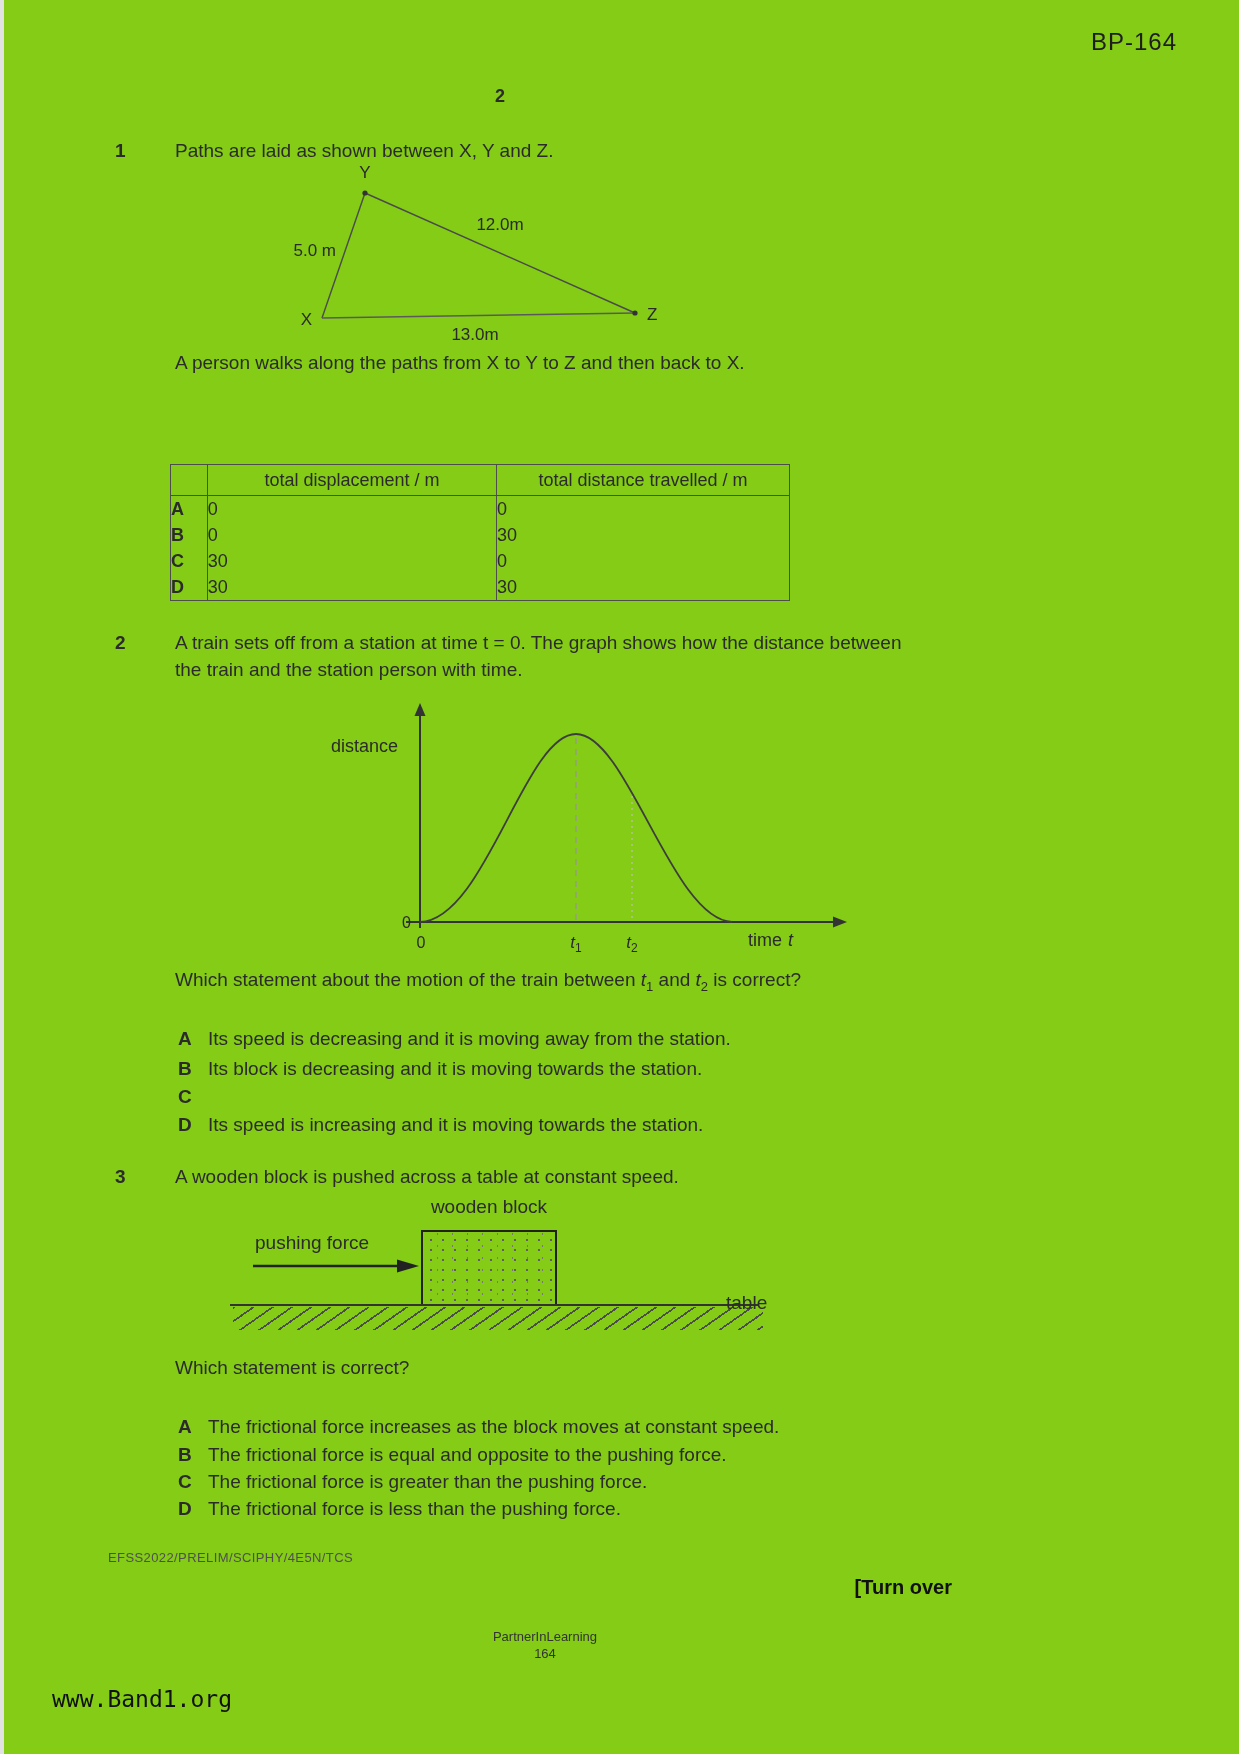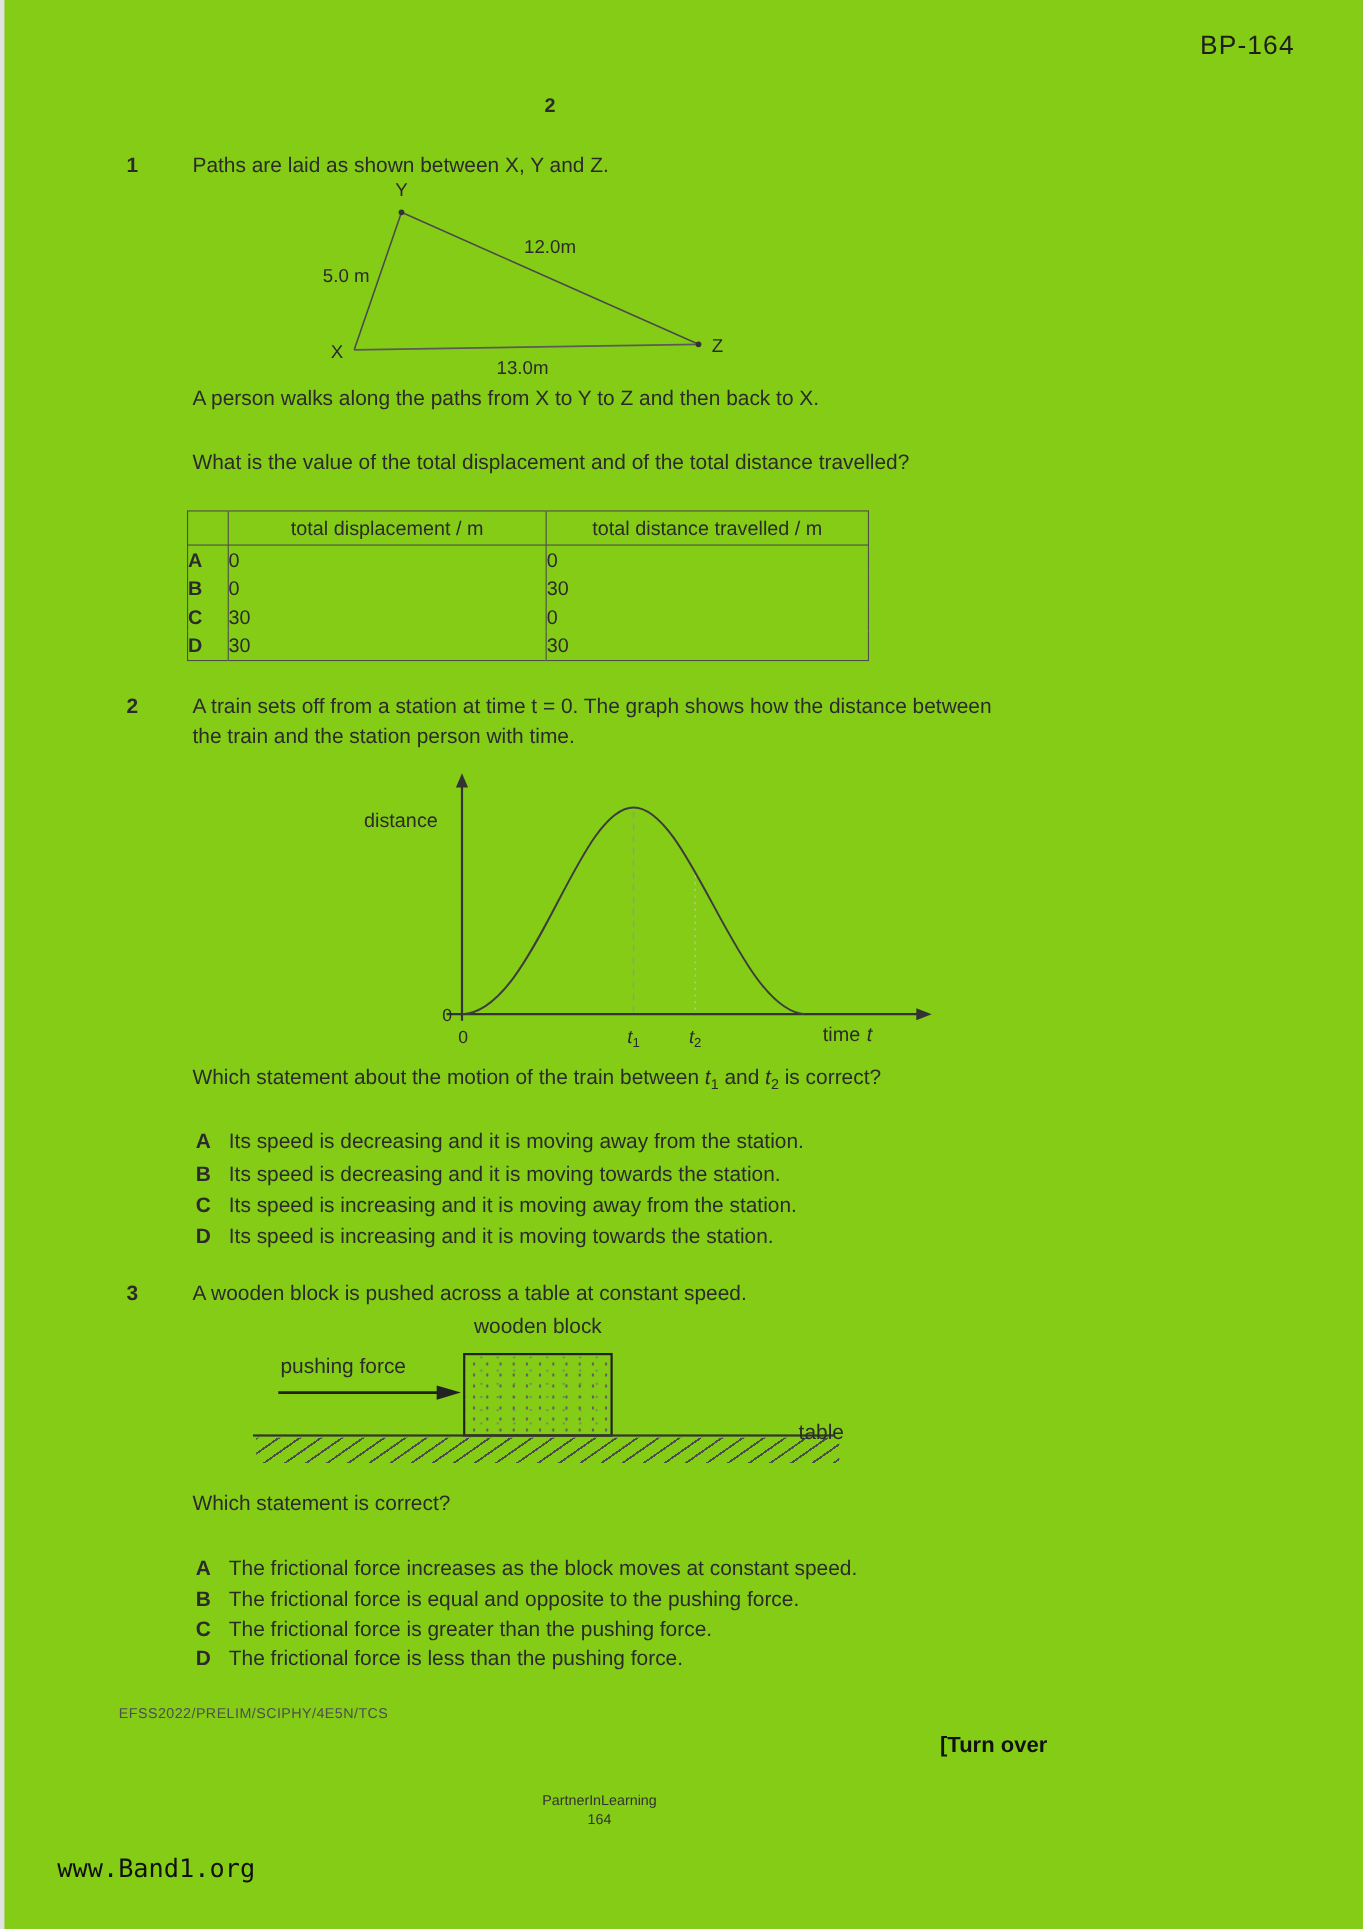--- a/index.html
+++ b/index.html
@@ -67,21 +67,20 @@
     <circle cx="345" cy="155" r="2.6" fill="#333"></circle>
     <text x="75" y="20" text-anchor="middle" font-size="17">Y</text>
     <text x="22" y="167" text-anchor="end" font-size="17">X</text>
     <text x="357" y="162" text-anchor="start" font-size="17">Z</text>
     <text x="46" y="98" text-anchor="end" font-size="17">5.0 m</text>
     <text x="210" y="72" text-anchor="middle" font-size="17">12.0m</text>
     <text x="185" y="182" text-anchor="middle" font-size="17">13.0m</text>
   </svg>
 
   <div class="abs qtext" style="top:352px;">A person walks along the paths from X to Y to Z and then back to X.</div>
-  <div class="abs qtext" style="top:410px;">What is the value of the total displacement and of the total distance travelled?</div>
 
   <table class="abs ans-table">
     <thead>
       <tr>
         <th class="letter"></th>
         <th class="c1">total displacement / m</th>
         <th class="c2">total distance travelled / m</th>
       </tr>
     </thead>
     <tbody>
@@ -130,23 +129,22 @@
     <text x="296" y="250" text-anchor="middle" font-size="17"><tspan font-style="italic">t</tspan><tspan dy="4" font-size="12">1</tspan></text>
     <text x="352" y="250" text-anchor="middle" font-size="17"><tspan font-style="italic">t</tspan><tspan dy="4" font-size="12">2</tspan></text>
     <text x="468" y="248" font-size="18"><tspan>time</tspan><tspan dx="6" font-style="italic">t</tspan></text>
   </svg>
 
   <div class="abs qtext" style="top:969px;"><span>Which statement about the motion of the train between </span><span class="ital">t</span><span class="subsc">1</span><span> and </span><span class="ital">t</span><span class="subsc">2</span><span> is correct?</span></div>
 
   <div class="abs opt-letter" style="top:1028px;">A</div>
   <div class="abs opt-text" style="top:1028px;">Its speed is decreasing and it is moving away from the station.</div>
   <div class="abs opt-letter" style="top:1058px;">B</div>
-  <div class="abs opt-text" style="top:1058px;">Its speed is decreasing and it is moving towards the station.</div>
+  <div class="abs opt-text" style="top:1058px;">Its block is decreasing and it is moving towards the station.</div>
   <div class="abs opt-letter" style="top:1086px;">C</div>
-  <div class="abs opt-text" style="top:1086px;">Its speed is increasing and it is moving away from the station.</div>
   <div class="abs opt-letter" style="top:1114px;">D</div>
   <div class="abs opt-text" style="top:1114px;">Its speed is increasing and it is moving towards the station.</div>
 
   <div class="abs qnum" style="top:1166px;">3</div>
   <div class="abs qtext" style="top:1166px;">A wooden block is pushed across a table at constant speed.</div>
 
   <div class="abs diagram-label" style="left:394px;top:1196px;width:190px;text-align:center;">wooden block</div>
   <div class="abs block"></div>
   <div class="abs diagram-label" style="left:255px;top:1232px;">pushing force</div>
   <svg class="abs" style="left:250px;top:1256px;" width="172" height="20" viewBox="0 0 172 20">

